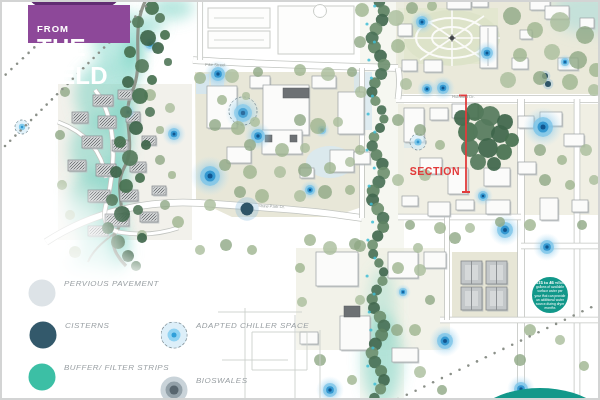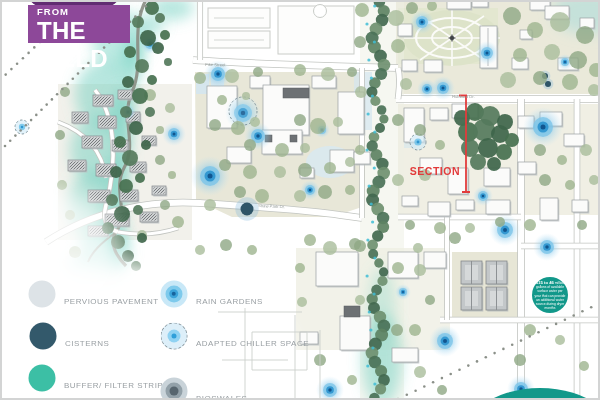--- a/index.html
+++ b/index.html
@@ -6,27 +6,27 @@
   .stage{position:relative;width:600px;height:400px;overflow:hidden;background:#fff;
          font-family:"Liberation Sans",sans-serif;}
   .frame{position:absolute;inset:0;border:2px solid #d3d4d4;pointer-events:none;z-index:40;}
   svg.map{position:absolute;left:0;top:0;z-index:1;}
   svg text{font-family:"Liberation Sans",sans-serif;}
 
   
   .badge-circle{position:absolute;left:30px;top:-17px;width:88px;height:30px;border-radius:50%;
                 z-index:10;}
   .badge{position:absolute;left:28px;top:5px;width:102px;height:38px;z-index:11;
-         color:#fff;padding:1px 0 0 9px;box-sizing:border-box;}
+         color:#fff;padding:18px 0 0 9px;box-sizing:border-box;}
   .badge .from{display:block;font-size:9.5px;font-weight:700;letter-spacing:1px;}
   .badge .title{display:block;font-size:24px;font-weight:700;letter-spacing:.3px;margin-top:0px;}
 
   
   .legend{position:absolute;left:0;top:0;width:320px;height:400px;z-index:12;pointer-events:none;}
-  .lgd-item{position:absolute;display:flex;align-items:flex-end;height:28px;}
+  .lgd-item{position:absolute;display:flex;align-items:flex-start;height:28px;font-style:italic;}
   .lgd-marker{position:relative;width:27px;height:27px;flex:0 0 27px;}
   .lgd-marker i{position:absolute;border-radius:50%;left:50%;top:50%;transform:translate(-50%,-50%);}
   .lgd-label{margin-left:9px;font-size:8px;line-height:1.25;letter-spacing:.5px;
              color:#9aa0a4;max-width:118px;}
 
   
   .stat-circle{position:absolute;left:532px;top:277px;width:36px;height:36px;border-radius:50%;
                z-index:9;display:flex;align-items:center;justify-content:center;text-align:center;}
   .stat-circle .txt{width:31px;font-size:3.3px;line-height:1.25;color:#fff;}
   .stat-circle .hl{font-weight:700;font-size:4.2px;}
@@ -726,29 +726,20 @@
           <i style="width: 27px; height: 27px; background: rgb(51, 89, 107);"></i>
         </span>
       <span class="lgd-label">CISTERNS</span>
     </div>
     <div class="lgd-item" style="left:28px;top:363px">
       <span class="lgd-marker">
           <i style="width: 27px; height: 27px; background: rgb(60, 191, 165);"></i>
         </span>
       <span class="lgd-label">BUFFER/ FILTER STRIPS</span>
     </div>
-    <div class="lgd-item" style="left:160px;top:279px">
-      <span class="lgd-marker">
-          <i style="width: 27px; height: 27px; background: rgb(201, 232, 247);"></i>
-          <i style="width: 17px; height: 17px; background: rgb(126, 202, 236);"></i>
-          <i style="width: 9.5px; height: 9.5px; background: rgb(59, 164, 218);"></i>
-          <i style="width: 4.5px; height: 4.5px; background: rgb(23, 100, 157);"></i>
-        </span>
-      <span class="lgd-label">RAIN GARDENS</span>
-    </div>
     <div class="lgd-item" style="left:160px;top:321px">
       <span class="lgd-marker">
           <i style="width: 27px; height: 27px; background: rgb(221, 239, 249); border: 1.2px dashed rgb(138, 153, 160); box-sizing: border-box;"></i>
           <i style="width: 13px; height: 13px; background: rgb(143, 210, 242);"></i>
           <i style="width: 5px; height: 5px; background: rgb(47, 159, 217);"></i>
         </span>
       <span class="lgd-label">ADAPTED CHILLER SPACE</span>
     </div>
     <div class="lgd-item" style="left:160px;top:376px">
       <span class="lgd-marker">

